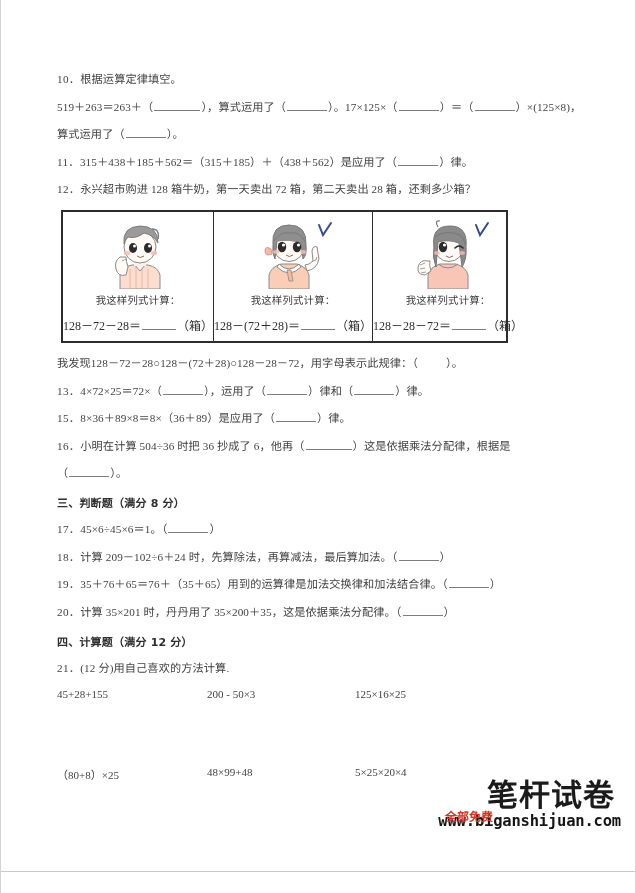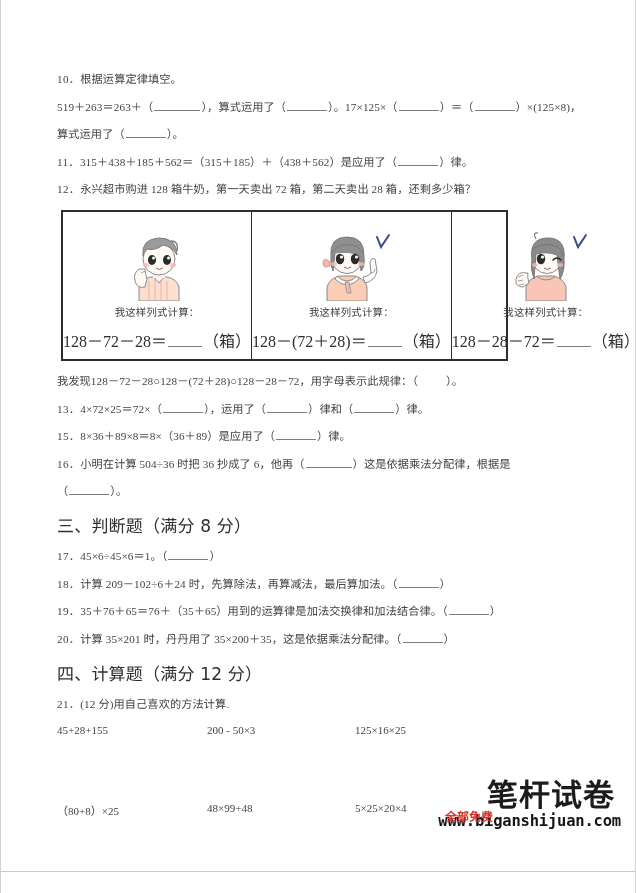--- a/index.html
+++ b/index.html
@@ -62,60 +62,60 @@
     margin: 0 1px;
   }
   .b-lg { width: 46px; }
   .b-md { width: 40px; }
   .b-none { width: 26px; border-bottom: none; }
   .math { font-family: "Liberation Serif", "DejaVu Serif", serif; }
 
   
   .sec-head {
     font-family: "DejaVu Sans", "Liberation Sans", sans-serif;
-    font-weight: normal;
-    font-size: 17px;
+    font-weight: bold;
+    font-size: 11px;
     color: #2f2f2f;
     margin-bottom: 12px;
     margin-top: 2px;
     letter-spacing: 0.2px;
   }
 
   
   .panel {
     width: 447px;
     margin: 2px 0 13px 4px;
     border: 2px solid #2d2d2d;
     box-sizing: border-box;
     display: flex;
     background: #fff;
   }
   .cell {
     flex: 1 1 0;
     box-sizing: border-box;
-    padding: 17px 0 7px 0;
+    padding: 5px 0 7px 0;
     border-right: 1px solid #2d2d2d;
     text-align: center;
   }
   .cell:last-child { border-right: none; }
   .fig {
     height: 72px;
     position: relative;
     display: flex;
     align-items: flex-end;
     justify-content: center;
   }
   .cap {
     font-size: 10.4px;
     color: #3a3a3a;
     margin-top: 3px;
     letter-spacing: 0.2px;
   }
   .eq {
-    font-size: 16px;
+    font-size: 12px;
     color: #2e2e2e;
     margin-top: 9px;
     white-space: nowrap;
     text-align: center;
   }
   .eq .blank { width: 34px; }
 
   
   .calc-row {
     display: flex;

